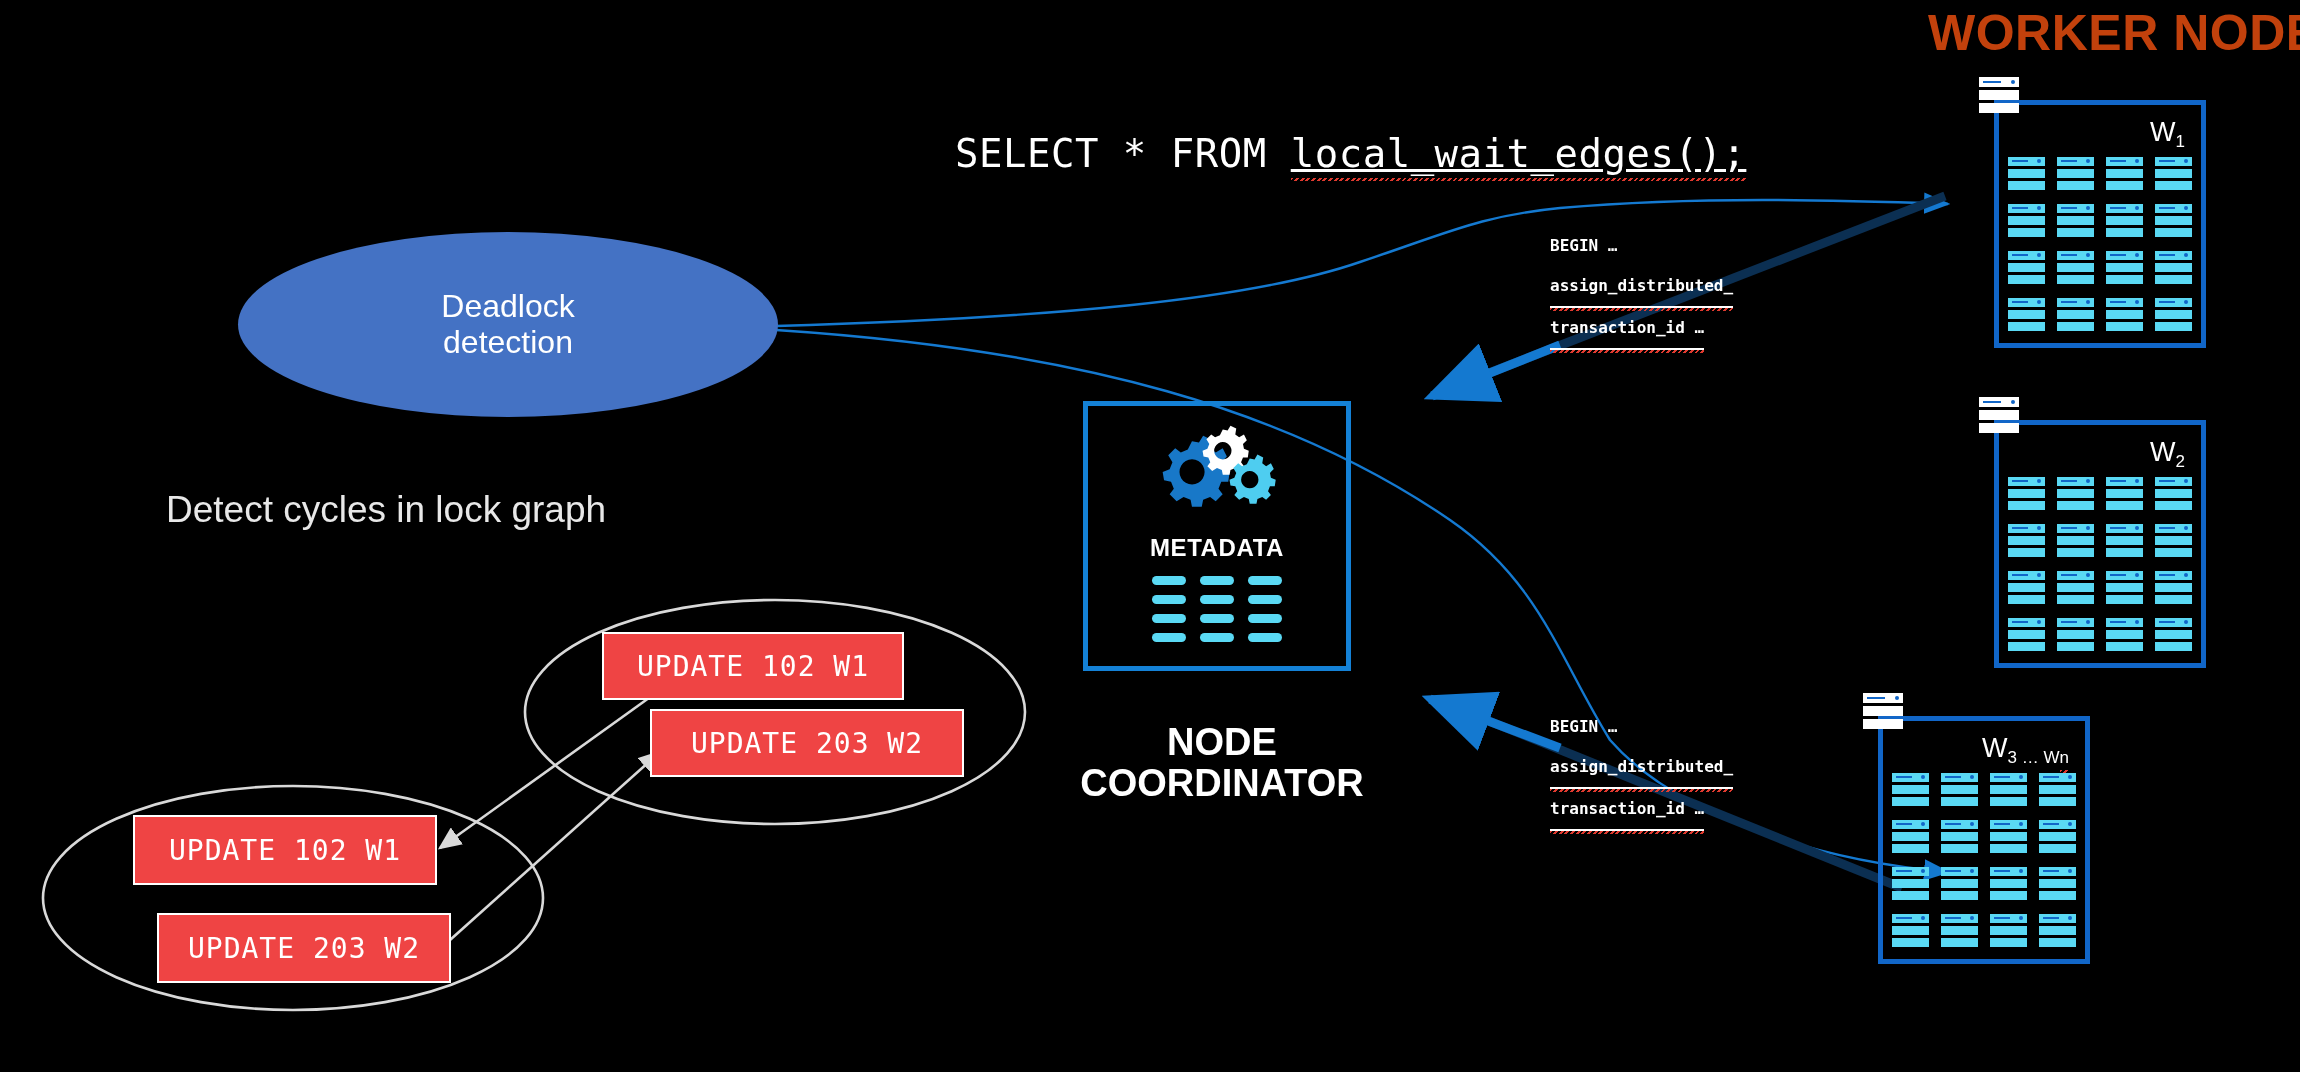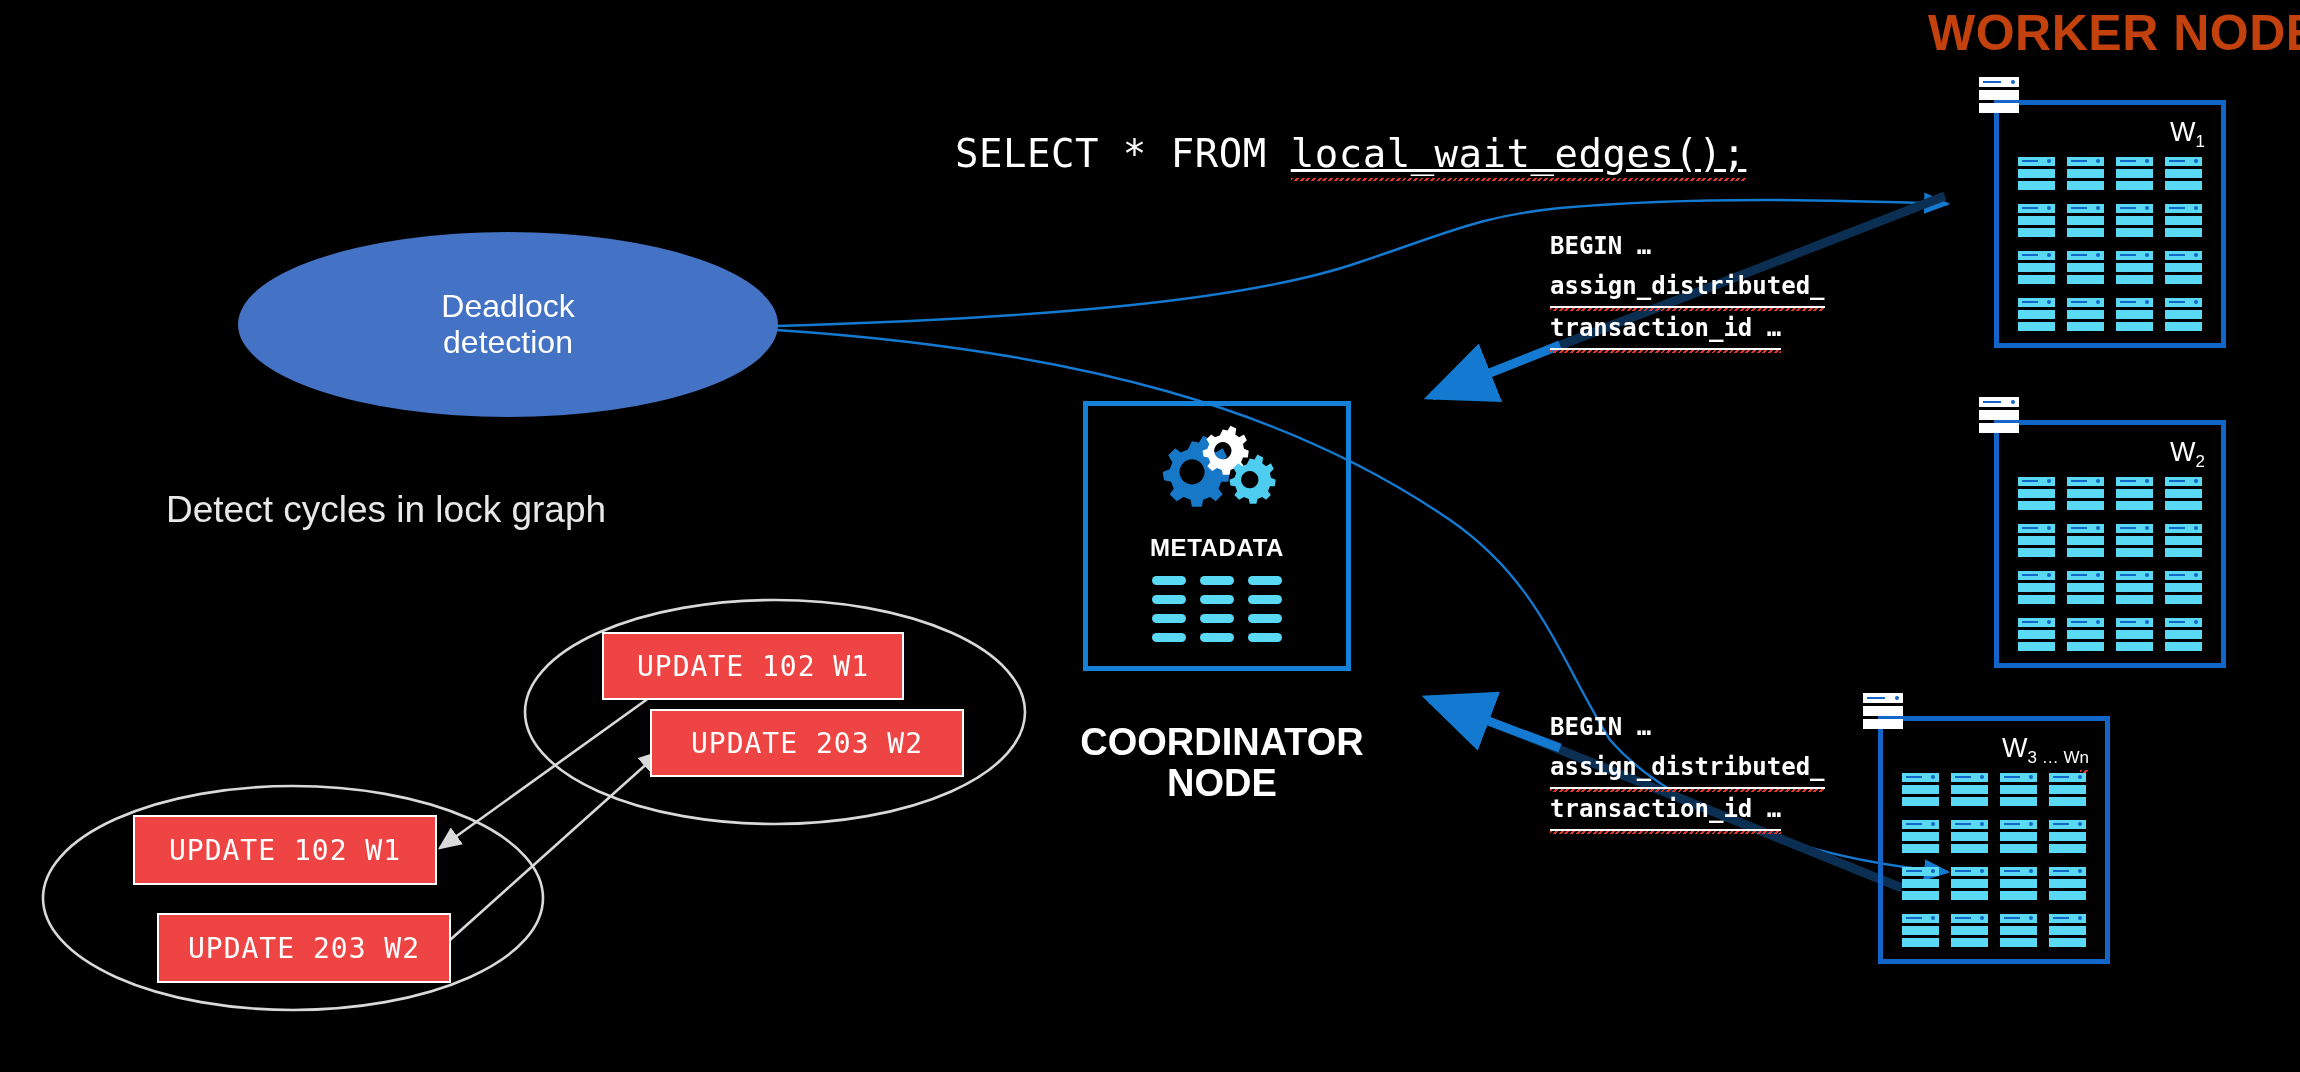--- a/index.html
+++ b/index.html
@@ -20,21 +20,21 @@
   .ellipse-main span{font-size:32px;line-height:1.12;text-align:center;color:#fff;font-weight:400;}
 
   .subtitle{left:166px;top:489px;font-size:37px;color:#e8e8e8;white-space:nowrap;}
 
   
   .sqlline{left:955px;top:131px;font-family:"DejaVu Sans Mono",monospace;font-size:39px;
            color:#fff;white-space:nowrap;letter-spacing:.5px;}
   .sqlline .fn{text-decoration:underline;text-decoration-color:#fff;}
 
   
-  .txn{font-family:"DejaVu Sans Mono",monospace;font-size:24px;font-weight:bold;
+  .txn{font-family:"DejaVu Sans Mono",monospace;font-size:16px;font-weight:bold;
        color:#fff;line-height:40px;white-space:nowrap;}
   .txn .u{border-bottom:2px solid #fff;}
   .txn-a{left:1550px;top:226px;}
   .txn-b{left:1550px;top:707px;}
   .sq{position:relative;display:inline-block;}
   .sq::after{content:"";position:absolute;left:0;right:0;bottom:-5px;height:3px;
      background:repeating-linear-gradient(135deg,#e03a2f 0 2px,transparent 2px 4px);}
 
   
   .lbox{background:#ef4444;border:2px solid #fff;display:flex;align-items:center;
@@ -49,21 +49,21 @@
   .meta-card{left:1083px;top:401px;width:268px;height:270px;border:5px solid #1481d6;
              box-sizing:border-box;padding-left:32px;}
   .meta-label{position:absolute;left:0;right:0;top:128px;text-align:center;font-size:24px;
               font-weight:bold;letter-spacing:.6px;color:#fff;}
   .gearwrap{position:absolute;left:0;right:0;top:14px;height:100px;}
   .barsgrid{position:absolute;left:50%;top:170px;transform:translateX(-50%);
             display:grid;grid-template-columns:repeat(3,34px);gap:10px 14px;}
   .barsgrid i{display:block;height:9px;background:#5ad9f4;border-radius:5px;}
 
   
-  .wnode{width:232px;height:248px;border:5px solid #1166c8;box-sizing:border-box;position:absolute;}
+  .wnode{width:212px;height:248px;border:5px solid #1166c8;box-sizing:border-box;position:absolute;}
   .wn1{left:1994px;top:100px;}
   .wn2{left:1994px;top:420px;}
   .wn3{left:1878px;top:716px;}
   .wlabel{position:absolute;right:16px;top:12px;font-size:27px;color:#fff;white-space:nowrap;}
   .wlabel sub{font-size:17px;}
   .srvgrid{position:absolute;left:50%;top:52px;transform:translateX(-50%);
            display:grid;grid-template-columns:repeat(4,37px);gap:14px 12px;}
   .srv{display:flex;flex-direction:column;gap:3px;}
   .srv b{display:block;height:9px;background:#5ad9f4;position:relative;}
   .srv b:first-child::before{content:"";position:absolute;left:4px;top:3px;width:16px;height:2px;background:#1166c8;}
@@ -103,22 +103,22 @@
   <ellipse cx="775" cy="712" rx="250" ry="112" fill="none" stroke="#d9d9d9" stroke-width="2.6"></ellipse>
   <ellipse cx="293" cy="898" rx="250" ry="112" fill="none" stroke="#d9d9d9" stroke-width="2.6"></ellipse>
 
   <path d="M660,690 L440,848" fill="none" stroke="#d9d9d9" stroke-width="2.6" marker-end="url(#ah-white)"></path>
   <path d="M450,940 L660,752" fill="none" stroke="#d9d9d9" stroke-width="2.6" marker-end="url(#ah-white)"></path>
 </svg>
 
 <div class="abs hdr-worker">WORKER NODES</div>
 
 <div class="abs hdr-coord">
+  <div>NODE</div>
   <div>COORDINATOR</div>
-  <div>NODE</div>
 </div>
 
 <div class="abs ellipse-main">
   <span>
     <span>Deadlock</span><br>
     <span>detection</span>
   </span>
 </div>
 
 <div class="abs subtitle">Detect cycles in lock graph</div>

